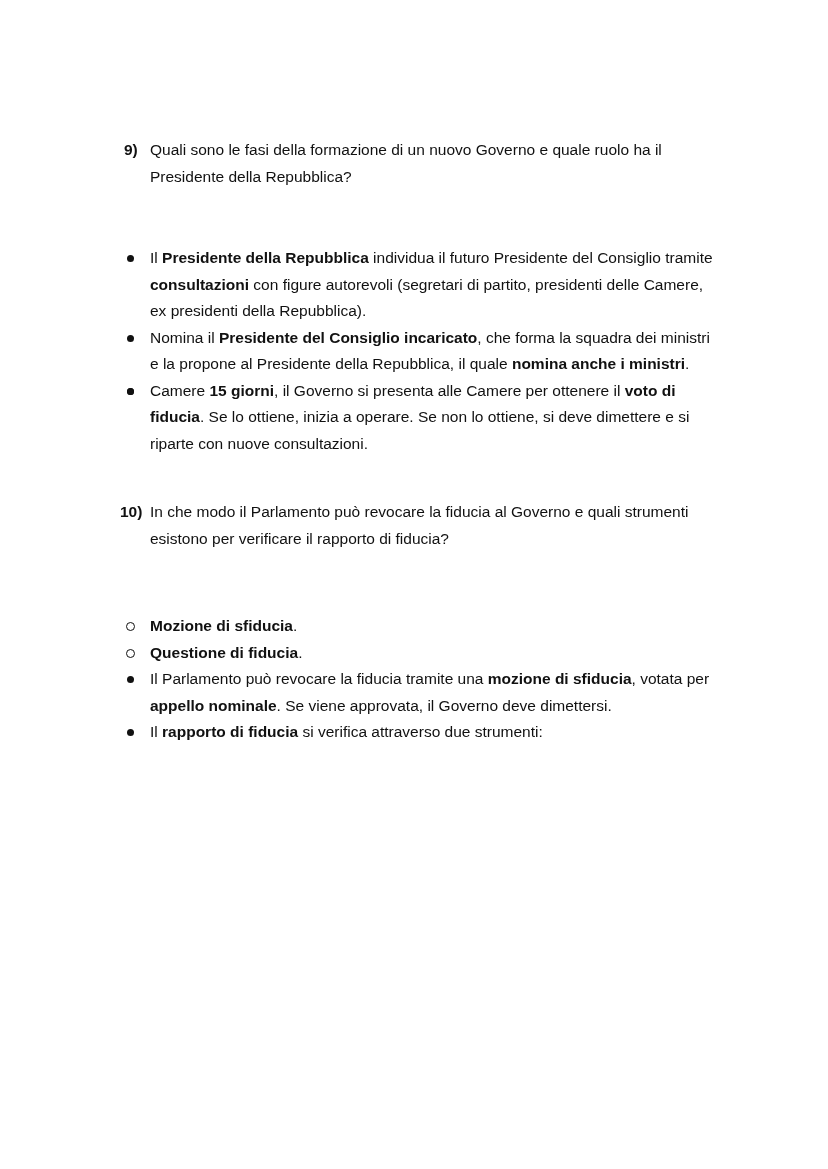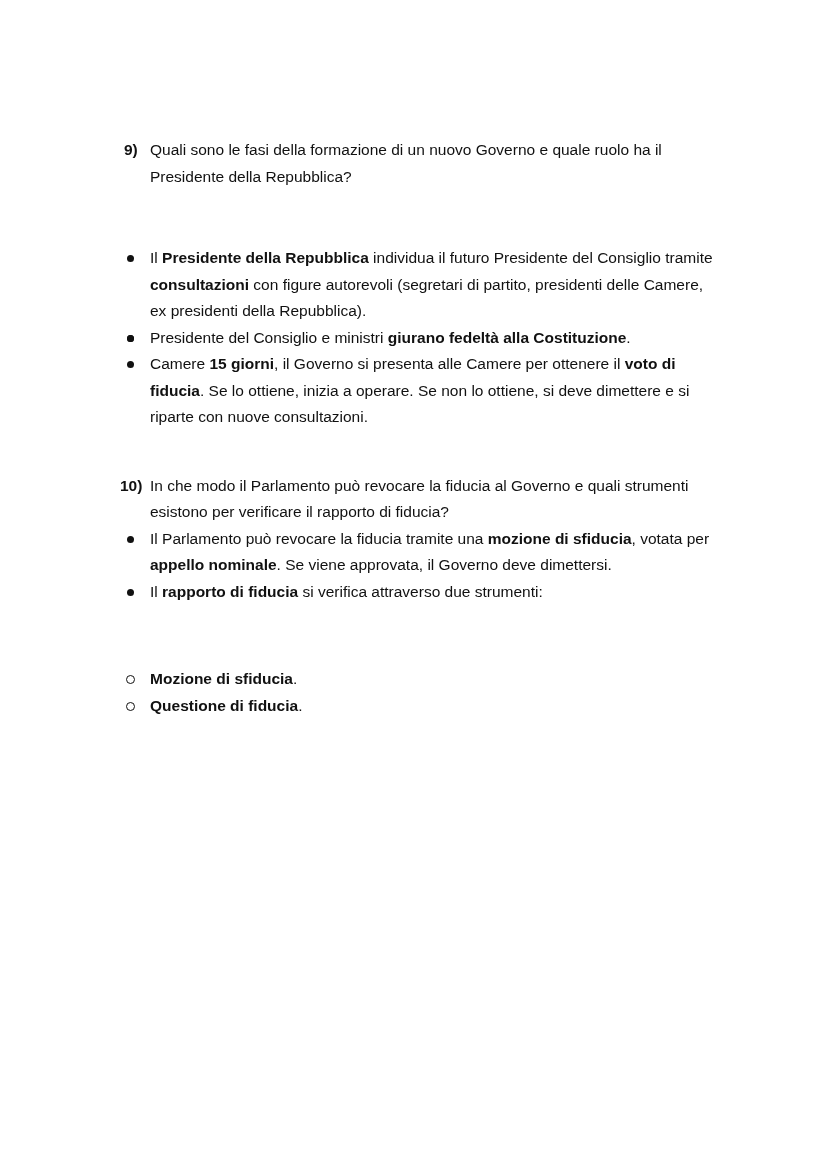--- a/index.html
+++ b/index.html
@@ -84,35 +84,35 @@
 <div class="page">
   <div class="content">
 
     <section class="q-block q9">
       <div class="q-heading">
         <span class="q-num">9)</span>
         <h2 class="q-title">Quali sono le fasi della formazione di un nuovo Governo e quale ruolo ha il Presidente della Repubblica?</h2>
       </div>
       <ul class="bullets level1">
           <li><span class="marker"></span><span class="li-text"><span>Il </span><span class="b">Presidente della Repubblica</span><span> individua il futuro Presidente del Consiglio tramite </span><span class="b">consultazioni</span><span> con figure autorevoli (segretari di partito, presidenti delle Camere, ex presidenti della Repubblica).</span></span></li>
+          <li><span class="marker"></span><span class="li-text"><span>Nomina il </span><span class="b">Presidente del Consiglio incaricato</span><span>, che forma la squadra dei ministri e la propone al Presidente della Repubblica, il quale </span><span class="b">nomina anche i ministri</span><span>.</span></span></li>
           <li><span class="marker"></span></li>
-          <li><span class="marker"></span><span class="li-text"><span>Presidente del Consiglio e ministri </span><span class="b">giurano fedeltà alla Costituzione</span><span>.</span></span></li>
           <li><span class="marker"></span><span class="li-text"><span>Camere </span><span class="b">15 giorni</span><span>, il Governo si presenta alle Camere per ottenere il </span><span class="b">voto di fiducia</span><span>. Se lo ottiene, inizia a operare. Se non lo ottiene, si deve dimettere e si riparte con nuove consultazioni.</span></span></li>
         </ul>
     </section>
 
     <section class="q-block q10">
       <div class="q-heading">
         <span class="q-num">10)</span>
         <h2 class="q-title">In che modo il Parlamento può revocare la fiducia al Governo e quali strumenti esistono per verificare il rapporto di fiducia?</h2>
       </div>
+      <ul class="bullets level2">
+          <li><span class="marker"></span><span class="li-text"><span class="b">Mozione di sfiducia</span><span>.</span></span></li>
+          <li><span class="marker"></span><span class="li-text"><span class="b">Questione di fiducia</span><span>.</span></span></li>
+        </ul>
       <ul class="bullets level1">
           <li><span class="marker"></span><span class="li-text"><span>Il Parlamento può revocare la fiducia tramite una </span><span class="b">mozione di sfiducia</span><span>, votata per </span><span class="b">appello nominale</span><span>. Se viene approvata, il Governo deve dimettersi.</span></span></li>
           <li><span class="marker"></span><span class="li-text"><span>Il </span><span class="b">rapporto di fiducia</span><span> si verifica attraverso due strumenti:</span></span></li>
-        </ul>
-      <ul class="bullets level2">
-          <li><span class="marker"></span><span class="li-text"><span class="b">Mozione di sfiducia</span><span>.</span></span></li>
-          <li><span class="marker"></span><span class="li-text"><span class="b">Questione di fiducia</span><span>.</span></span></li>
         </ul>
     </section>
 
   </div>
 </div>
 
 </body></html>

